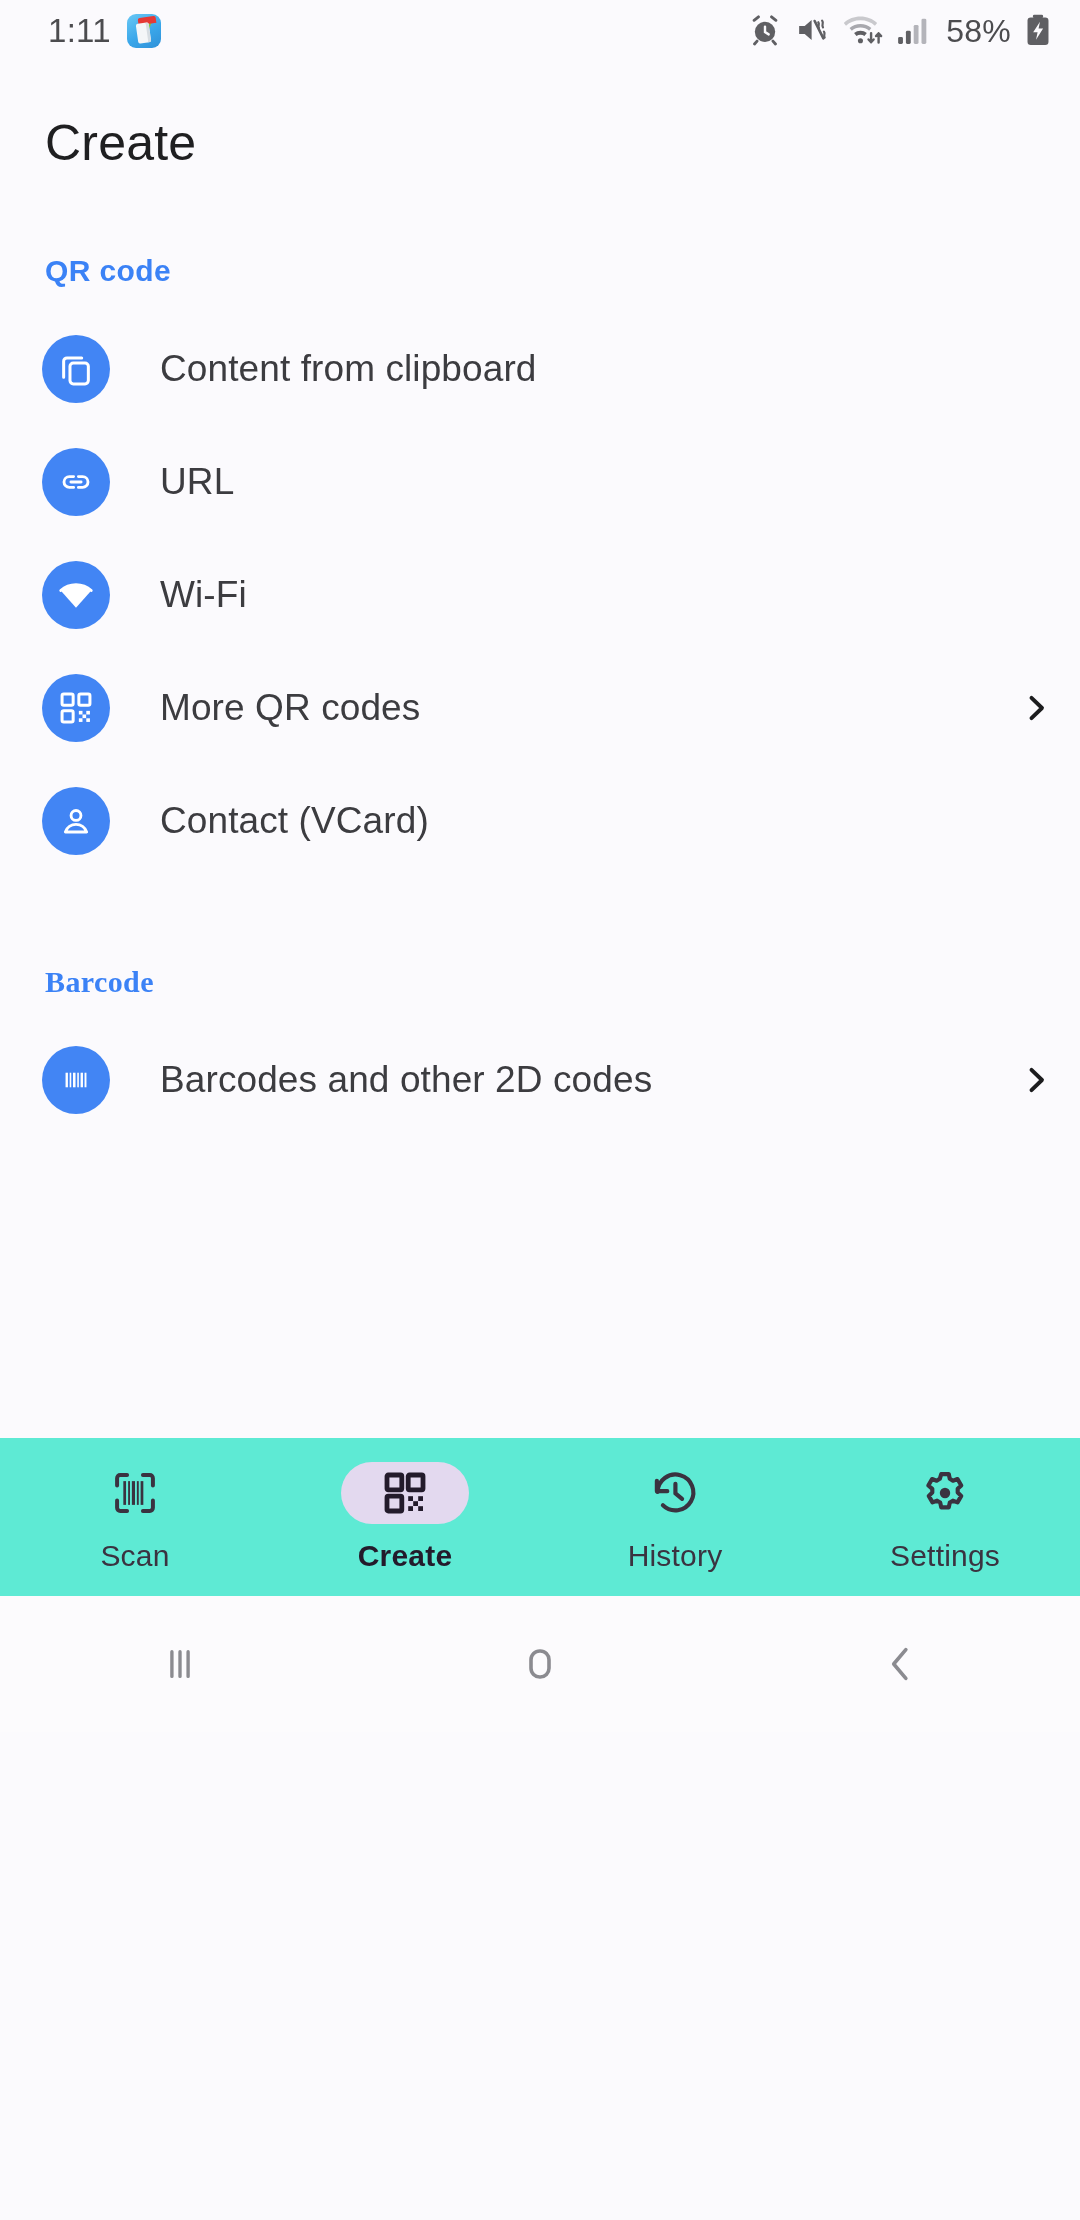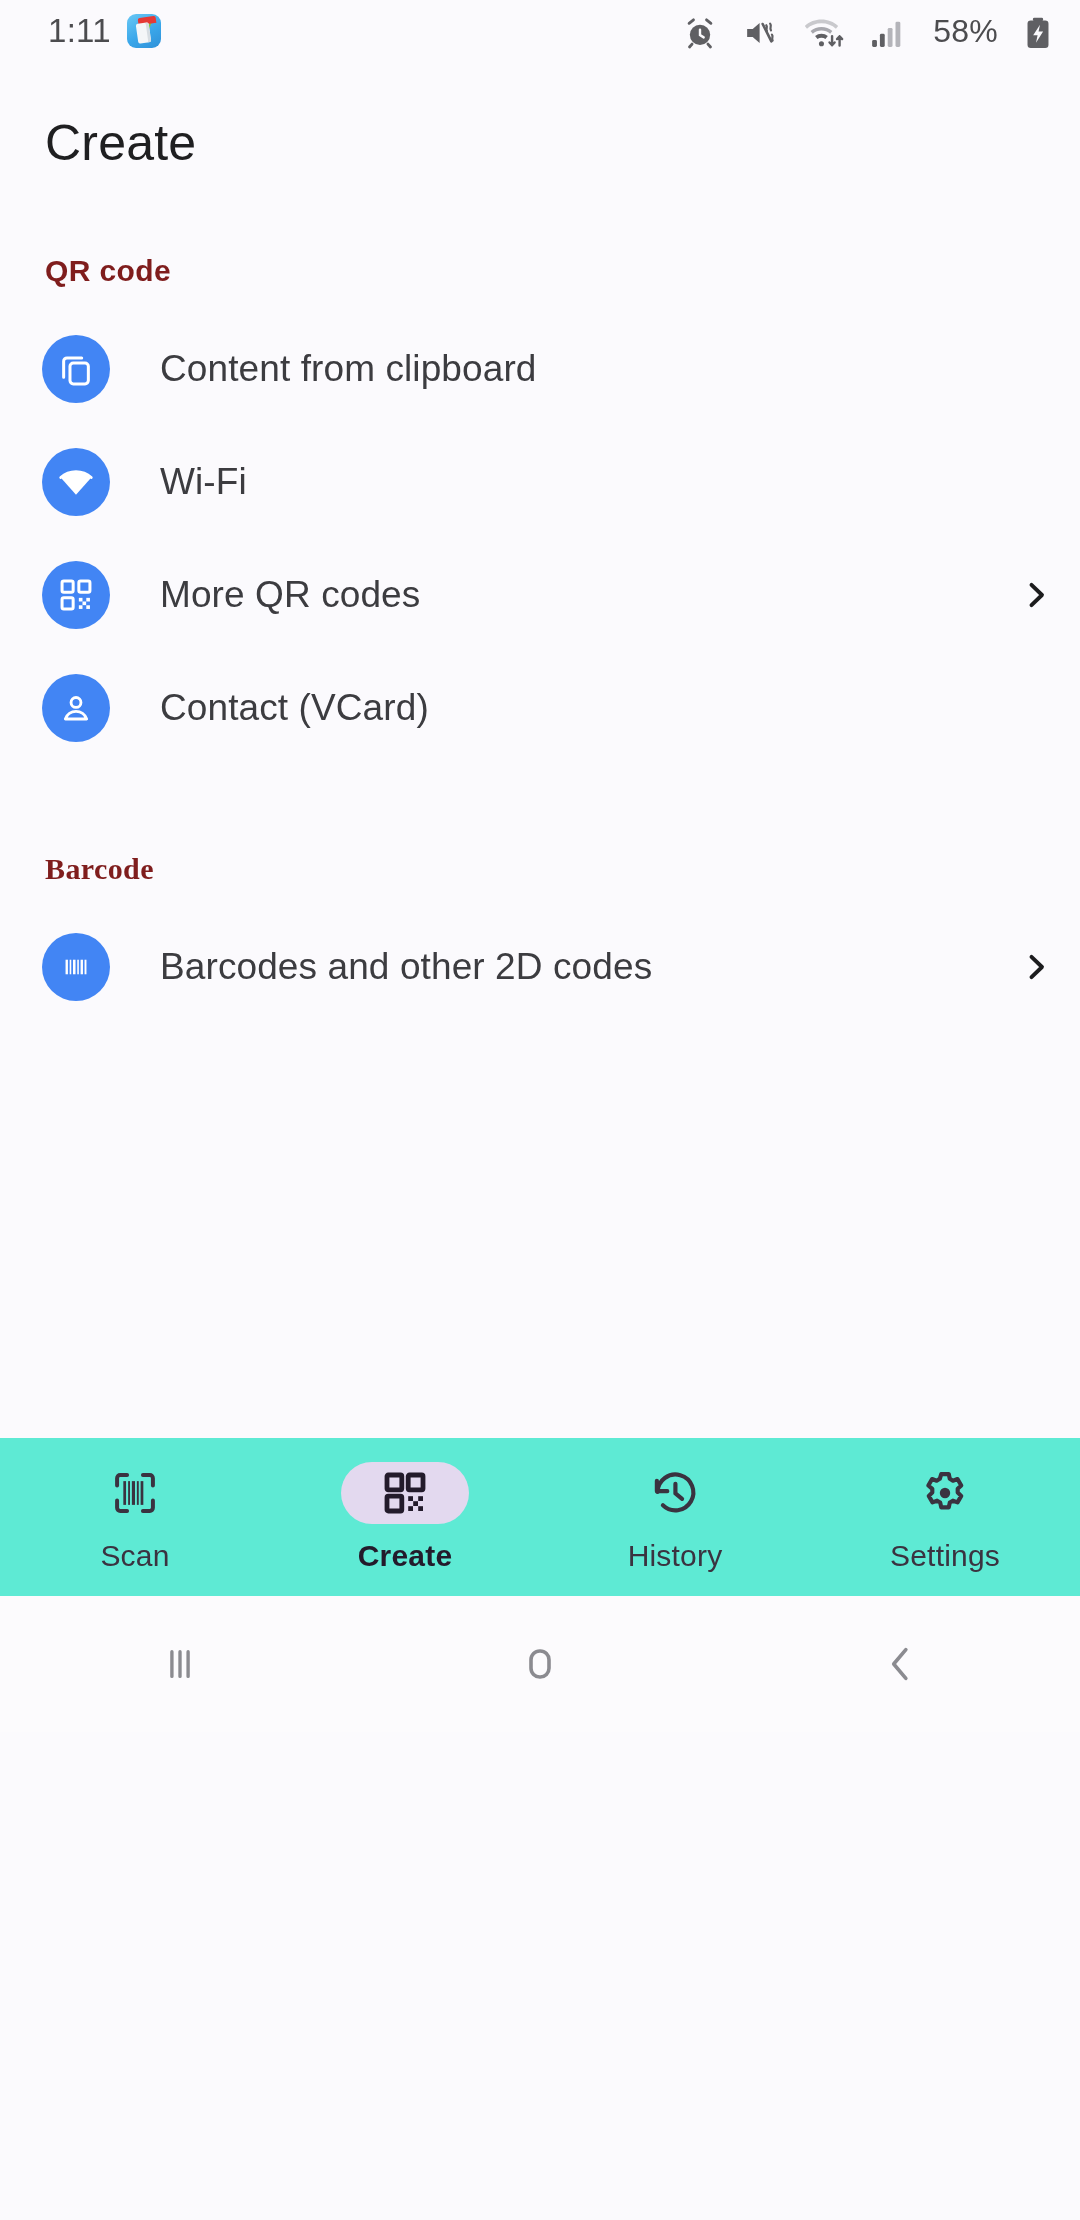--- a/index.html
+++ b/index.html
@@ -31,35 +31,35 @@
   }
   .sb-appicon .brush-body{
     position:absolute; left:10px; top:9px; width:13px; height:20px;
     background:#f4f6f8; border-radius:2px; transform:rotate(-8deg);
     box-shadow: inset -3px 0 0 #d7dde2;
   }
   .sb-appicon .brush-stick{
     position:absolute; left:20px; top:4px; width:4px; height:12px;
     background:#7ec44a; border-radius:2px; transform:rotate(22deg);
   }
-  .sb-right { margin-left:auto; display:flex; align-items:flex-end; gap:26px; }
+  .sb-right { margin-left:auto; display:flex; align-items:flex-start; gap:13px; }
   .sb-right svg { display:block; }
   .sb-batt-text { font-size:32px; color:#4c4c4f; margin-left:4px; letter-spacing:.2px; }
 
   
   .page-title {
     font-size:50px; color:#1f1f21; padding:52px 0 0 45px; letter-spacing:.2px;
     flex:0 0 auto;
   }
 
   
   .content { flex:1 1 auto; position:relative; }
 
   .section-header {
-    color:#7f1d1d; font-size:30px; font-weight:bold; letter-spacing:.4px;
+    color:#3b82f6; font-size:30px; font-weight:bold; letter-spacing:.4px;
     padding-left:45px;
   }
   #sec-qr { padding-top:82px; }
   #sec-bar { padding-top:88px;font-family:Liberation Serif, serif; }
 
   .list { margin-top:24px; }
   .row {
     display:flex; align-items:center; height:113px;
     padding:0 26px 0 42px; position:relative;
   }
@@ -178,20 +178,29 @@
         <span class="av" style="background:#4285f4">
           <svg width="38" height="38" viewBox="0 0 24 24" fill="none" stroke="#ffffff" stroke-width="1.9">
             <rect x="8.2" y="8.2" width="11.6" height="13.2" rx="2.1"></rect>
             <path d="M15.6 5H6.3A2.1 2.1 0 0 0 4.2 7.1v10.1" stroke-linecap="round"></path>
           </svg>
         </span>
         <span class="row-label">Content from clipboard</span>
       </div>
 
 
+      <div class="row">
+        <span class="av" style="background:#4285f4">
+          <svg width="36" height="36" viewBox="0 0 24 24" fill="none" stroke="#ffffff" stroke-width="1.9" stroke-linecap="round">
+            <path d="M10.4 8.4H7.6a3.6 3.6 0 1 0 0 7.2h2.8M13.6 8.4h2.8a3.6 3.6 0 1 1 0 7.2h-2.8"></path>
+            <path d="M8.6 12h6.8"></path>
+          </svg>
+        </span>
+        <span class="row-label">URL</span>
+      </div>
 
       <div class="row">
         <span class="av" style="background:#4285f4">
           <svg width="40" height="40" viewBox="0 0 24 24">
             <path d="M12 19.6 2.8 9.3a13.6 13.6 0 0 1 18.4 0z" fill="#ffffff"></path>
             <path d="M2.8 9.3a13.6 13.6 0 0 1 18.4 0" stroke="#ffffff" stroke-width="1.6" fill="none" stroke-linecap="round"></path>
           </svg>
         </span>
         <span class="row-label">Wi-Fi</span>
       </div>

